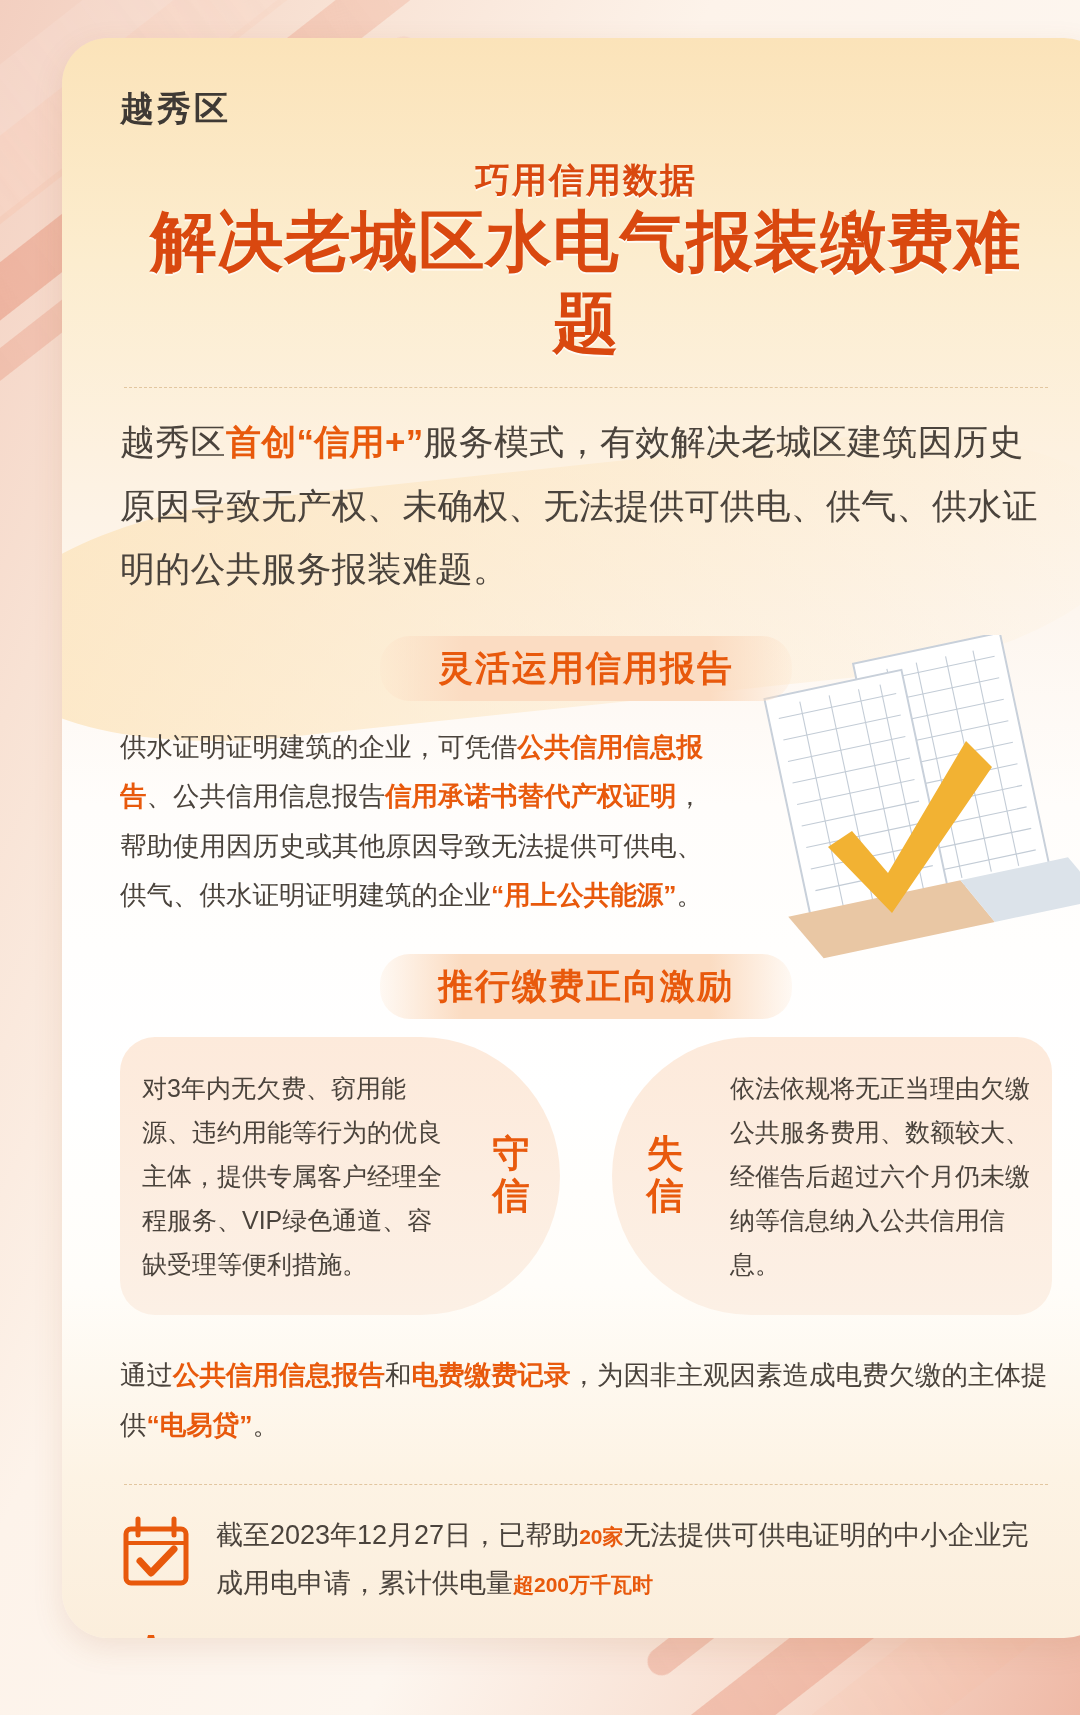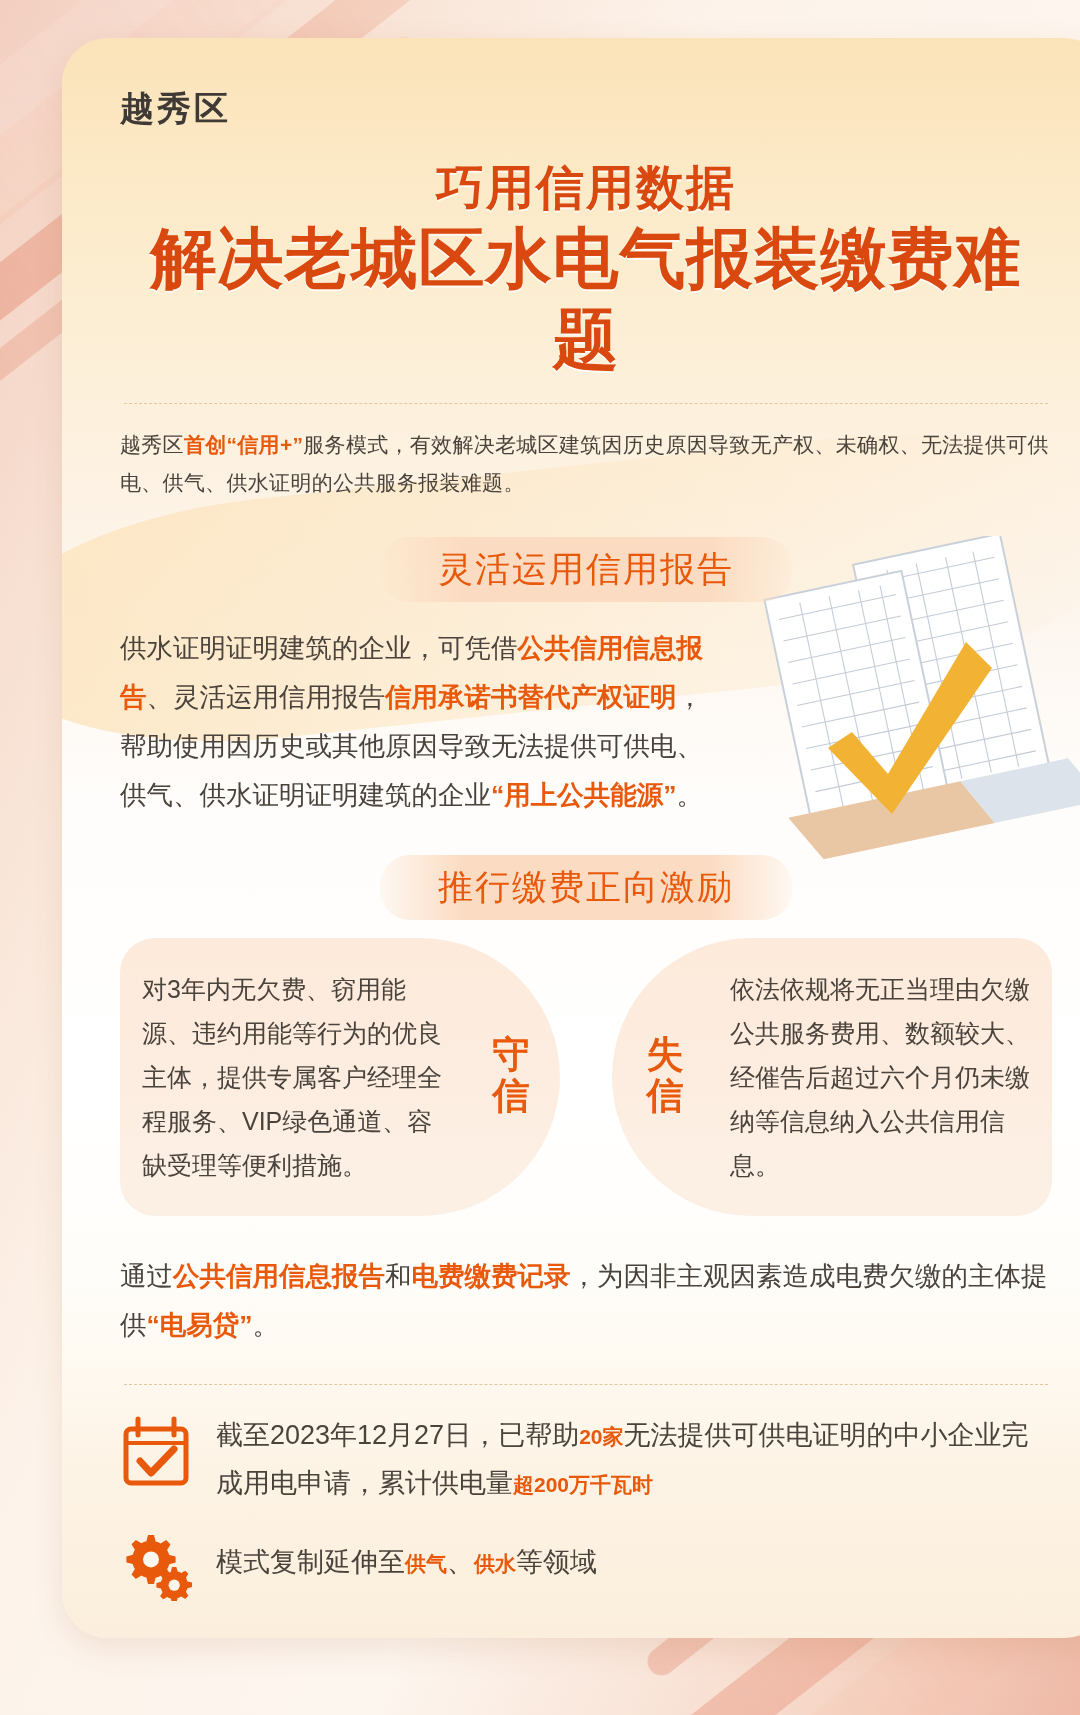--- a/index.html
+++ b/index.html
@@ -86,51 +86,51 @@
     padding-top: 48px;
   }
   .title {
     margin-top: 26px;
     text-align: center;
     font-weight: bold;
     line-height: 1.24;
     color: #d9480f;
     text-shadow: 0 2px 0 rgba(255,255,255,.75);
   }
-  .title .l1 { font-size: 48px; letter-spacing: 2px; display: block; }
+  .title .l1 { font-size: 35px; letter-spacing: 2px; display: block; }
   .title .l2 { font-size: 66px; letter-spacing: 1px; display: block; }
 
   .divider {
     margin: 22px 4px 0 4px;
     border-top: 1.5px dashed #e2c69f;
   }
 
   .lead {
     margin-top: 22px;
-    font-size: 21px;
+    font-size: 35px;
     line-height: 1.82;
     color: #4a433c;
     letter-spacing: .3px;
   }
   .hl-orange { color: #e8590c; font-weight: bold; }
 
   
   .pill-wrap {
     display: flex;
     justify-content: center;
     margin-top: 34px;
     position: relative;
     z-index: 3;
   }
   .pill {
     background: linear-gradient(90deg, rgba(253,226,200,.2), #fbdcc2 20%, #fbdcc2 80%, rgba(253,226,200,.2));
     border-radius: 30px;
     padding: 9px 58px;
     font-size: 35px;
-    font-weight: normal;
+    font-weight: bold;
     color: #e8590c;
     letter-spacing: 2px;
     white-space: nowrap;
   }
 
   
   .sec1 {
     position: relative;
     margin-top: 22px;
     z-index: 2;
@@ -321,21 +321,21 @@
               <line x1="152" y1="44" x2="152" y2="254"></line>
           </g>
 
           <path d="M14 252 L190 252 L215 300 L40 300 Z" fill="#e9c7a4"></path>
           <path d="M190 252 L300 252 L326 300 L215 300 Z" fill="#dce3ea"></path>
         </g>
 
         <path d="M96 196 L132 238 L210 106 L236 132 L136 278 L72 212 Z" fill="#f2b233"></path>
       </svg>
 
-      <p><span>供水证明证明建筑的企业，可凭借</span><span class="hl-orange">公共信用信息报告</span><span>、灵活运用信用报告</span><span class="hl-orange">信用承诺书替代产权证明</span><span>，帮助使用因历史或其他原因导致无法提供可供电、供气、供水证明证明建筑的企业</span><span class="hl-orange">“用上公共能源”</span><span>。</span></p>
+      <p><span>供水证明证明建筑的企业，可凭借</span><span class="hl-orange">公共信用信息报告</span><span>、公共信用信息报告</span><span class="hl-orange">信用承诺书替代产权证明</span><span>，帮助使用因历史或其他原因导致无法提供可供电、供气、供水证明证明建筑的企业</span><span class="hl-orange">“用上公共能源”</span><span>。</span></p>
     </div>
 
     <div class="pill-wrap">
       <div class="pill">推行缴费正向激励</div>
     </div>
 
     <div class="blobs">
       <div class="blob blob-left">
         <p>对3年内无欠费、窃用能源、违约用能等行为的优良主体，提供专属客户经理全程服务、VIP绿色通道、容缺受理等便利措施。</p>
       </div>

